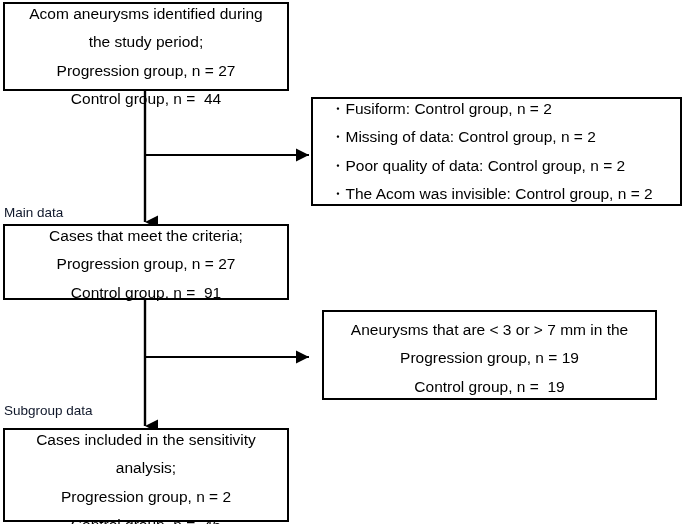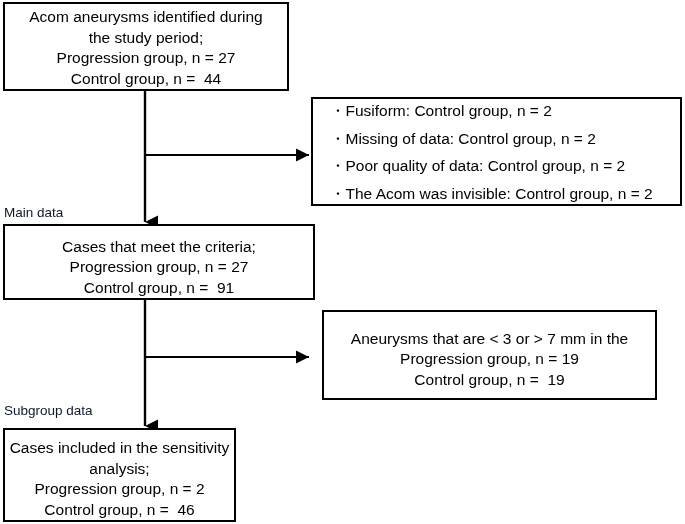--- a/index.html
+++ b/index.html
@@ -24,54 +24,54 @@
     height: 524px;
     pointer-events: none;
   }
   .node {
     position: absolute;
     box-sizing: border-box;
     border: 2px solid #000000;
     background: #ffffff;
     display: flex;
     flex-direction: column;
-    justify-content: flex-end;
+    justify-content: flex-start;
     font-size: 15.5px;
     line-height: 1.32;
+    gap: 8px;
   }
   .node.centered {
     text-align: center;
     align-items: center;
   }
   .node.lefty {
     text-align: left;
     align-items: flex-start;
   }
   .node .ln {
     white-space: pre;
     display: block;
   }
   .node.lefty .ln.bullet {
     padding-left: 7px;
-    margin-top: 7px;
   }
   .stage-label {
     position: absolute;
     font-size: 13.5px;
     line-height: 1;
     white-space: pre;
     color: #0f172a;
   }
 
   
   #box-enrollment   { left: 3px;   top: 2px;   width: 286px; height: 89px;  padding: 0 8px; }
   #box-excluded-1   { left: 311px; top: 97px;  width: 371px; height: 109px; padding: 0 10px; }
-  #box-main         { left: 3px;   top: 224px; width: 312px; height: 76px;  padding: 0 8px; }
+  #box-main         { left: 3px;   top: 224px; width: 286px; height: 76px;  padding: 0 8px; }
   #box-excluded-2   { left: 322px; top: 310px; width: 335px; height: 90px;  padding: 8px 10px; }
-  #box-subgroup     { left: 3px;   top: 428px; width: 233px; height: 94px;  padding: 0 8px; }
+  #box-subgroup     { left: 3px;   top: 428px; width: 286px; height: 94px;  padding: 0 8px; }
 
   #label-main       { left: 4px;   top: 206px; }
   #label-subgroup   { left: 4px;   top: 404px; }
 </style>
 </head>
 <body>
 
 <div id="page">
 
   <svg id="connectors" viewBox="0 0 685 524" width="685" height="524" xmlns="http://www.w3.org/2000/svg">

